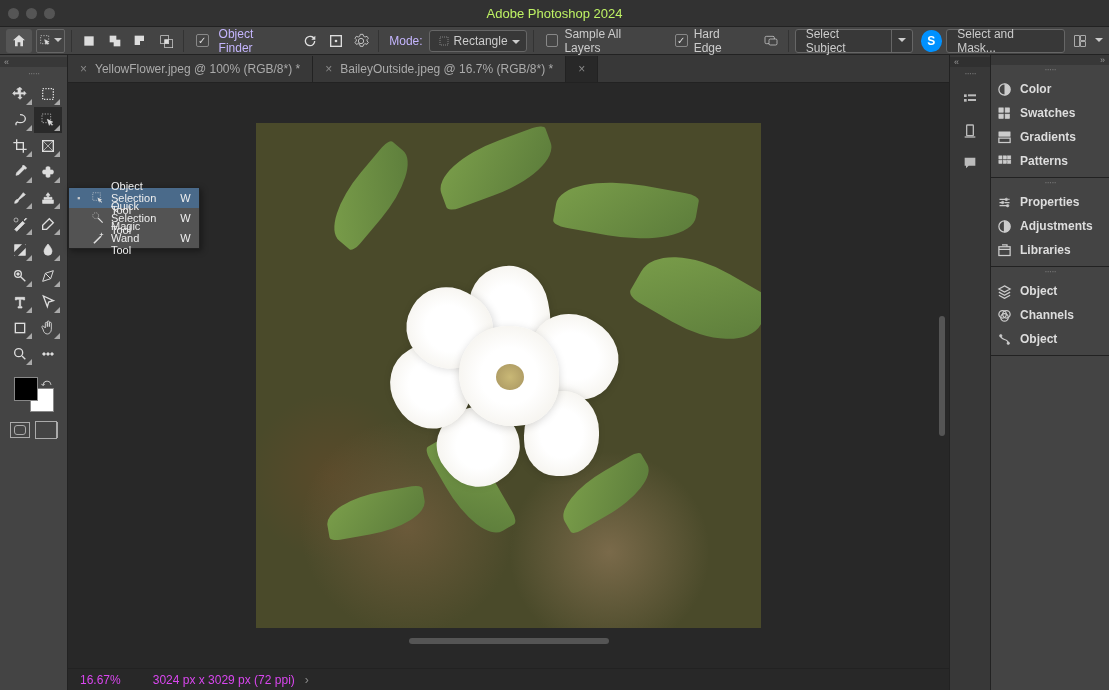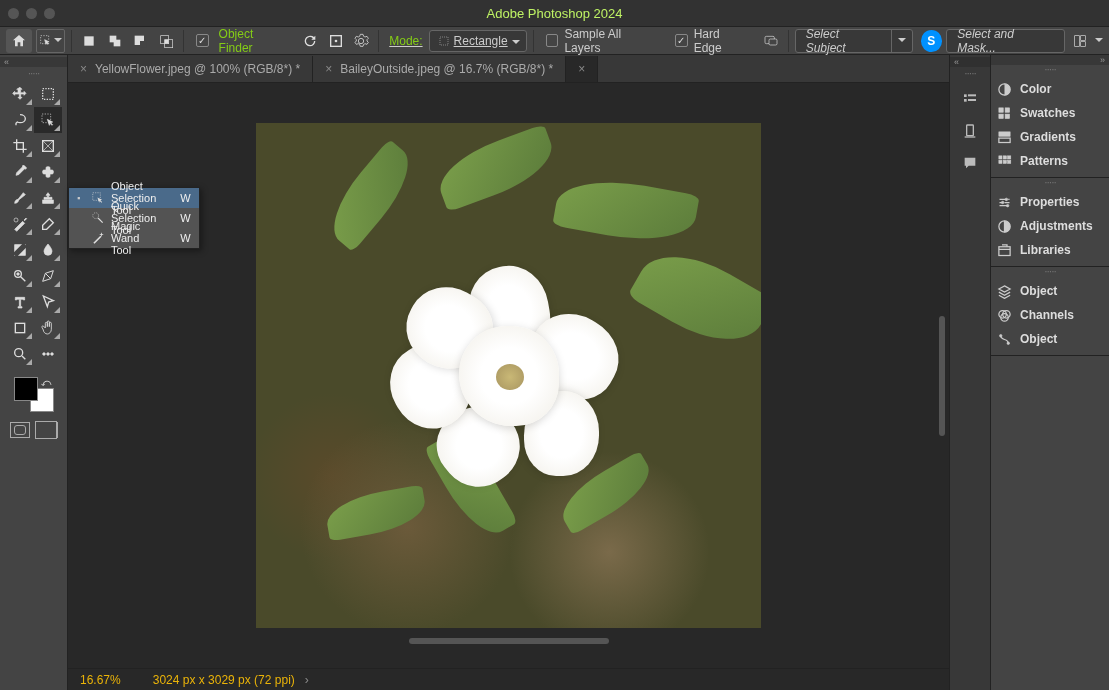--- a/index.html
+++ b/index.html
@@ -11,28 +11,28 @@
   .traffic span { width:11px; height:11px; border-radius:50%; background:#555; }
   .titlebar h1 { font-size:13px; color:#bef264; font-weight:400; }
   
   
   .optbar { height:29px; background:#444; border-top:1px solid #222; border-bottom:1px solid #222; display:flex; align-items:center; padding:0 6px; gap:4px; }
   .optbtn { width:22px; height:22px; display:flex; align-items:center; justify-content:center; color:#ddd; cursor:pointer; border-radius:2px; }
   .optbtn.home { width:26px; height:24px; background:#555; border-radius:3px; }
   .optbtn.tool { width:30px; height:24px; border:1px solid #666; border-radius:2px; }
   .optbtn svg { width:16px; height:16px; fill:#ddd; }
   .sep { width:1px; height:22px; background:#333; margin:0 2px; }
-  .oflabel { font-size:12px; color:#84cc16; margin-left:4px; }
+  .oflabel { font-size:12px; color:#c4b5fd; margin-left:4px; }
   .chk { width:13px; height:13px; border:1px solid #888; border-radius:2px; display:flex; align-items:center; justify-content:center; }
   .chk.on::after { content:"✓"; color:#ddd; font-size:10px; }
   .chkgrp { display:flex; align-items:center; gap:6px; margin:0 6px; }
-  .modegrp { display:flex; align-items:center; gap:6px;text-decoration:underline; }
+  .modegrp { display:flex; align-items:center; gap:6px; }
   .dropdown { background:#383838; border:1px solid #666; height:22px; padding:0 18px 0 8px; display:flex; align-items:center; border-radius:3px; position:relative; }
   .dropdown::after { content:""; position:absolute; right:6px; top:9px; width:0; height:0; border:4px solid transparent; border-top-color:#ccc; }
-  .subjbtn { background:#383838; border:1px solid #666; height:24px; padding:0 10px; display:flex; align-items:center; border-radius:3px; cursor:pointer;font-style:italic; }
+  .subjbtn { background:#383838; border:1px solid #666; height:24px; padding:0 10px; display:flex; align-items:center; border-radius:3px; cursor:pointer; }
   .subjbtn.split { display:flex; padding:0; }
   .subjbtn.split > span:first-child { padding:0 10px; border-right:1px solid #666; display:flex; align-items:center; height:100%; }
   .subjbtn.split > span:last-child { width:20px; display:flex; align-items:center; justify-content:center; }
   .avatar { width:22px; height:22px; border-radius:50%; background:#0091ff; color:#fff; display:flex; align-items:center; justify-content:center; font-weight:600; margin-left:4px; }
   .caret-down { width:0; height:0; border:4px solid transparent; border-top-color:#ccc; margin-top:3px; }
 
   
   .main { display:flex; height:635px; }
   
   
@@ -75,21 +75,21 @@
   .leaf { position:absolute; background:linear-gradient(135deg,#7ca04b,#5a7a3a); border-radius:60% 10% 60% 10%; }
   .ground { position:absolute; inset:0; background:
     radial-gradient(circle at 30% 80%, #6b5a3a 0%, transparent 20%),
     radial-gradient(circle at 70% 85%, #7a6a4a 0%, transparent 18%),
     radial-gradient(circle at 15% 70%, #5a4a2a 0%, transparent 15%),
     #4a4a2a; }
   .flower { position:absolute; left:50%; top:50%; transform:translate(-50%,-50%); width:260px; height:240px; }
   .petal { position:absolute; background:radial-gradient(ellipse,#fff 40%,#f0ede5 100%); border-radius:50% 50% 45% 55%; box-shadow:0 2px 8px rgba(0,0,0,.15); }
   .center { position:absolute; left:45%; top:45%; width:28px; height:26px; background:radial-gradient(circle,#c9b876,#a89560); border-radius:50%; }
   .vscroll { position:absolute; right:4px; top:50%; width:6px; height:120px; background:#555; border-radius:3px; transform:translateY(-50%); }
-  .statusbar { height:22px; border-top:1px solid #222; background:#282828; display:flex; align-items:center; padding:0 12px; gap:32px; color:#eab308; font-size:12px; }
+  .statusbar { height:22px; border-top:1px solid #222; background:#282828; display:flex; align-items:center; padding:0 12px; gap:32px; color:#d946ef; font-size:12px; }
   .statusbar .right::after { content:"›"; margin-left:10px; color:#888; }
   .hscroll { position:absolute; bottom:24px; left:50%; transform:translateX(-50%); width:200px; height:6px; background:#555; border-radius:3px; }
 
   
   .dock { width:42px; background:#383838; border-left:1px solid #222; border-right:1px solid #222; display:flex; flex-direction:column; align-items:center; padding-top:2px; }
   .collapser-r { width:100%; height:10px; background:#303030; display:flex; align-items:center; padding-left:4px; }
   .dockbtn { width:28px; height:28px; display:flex; align-items:center; justify-content:center; margin-top:4px; cursor:pointer; }
   .dockbtn svg { width:16px; height:16px; fill:#bbb; }
 
   

